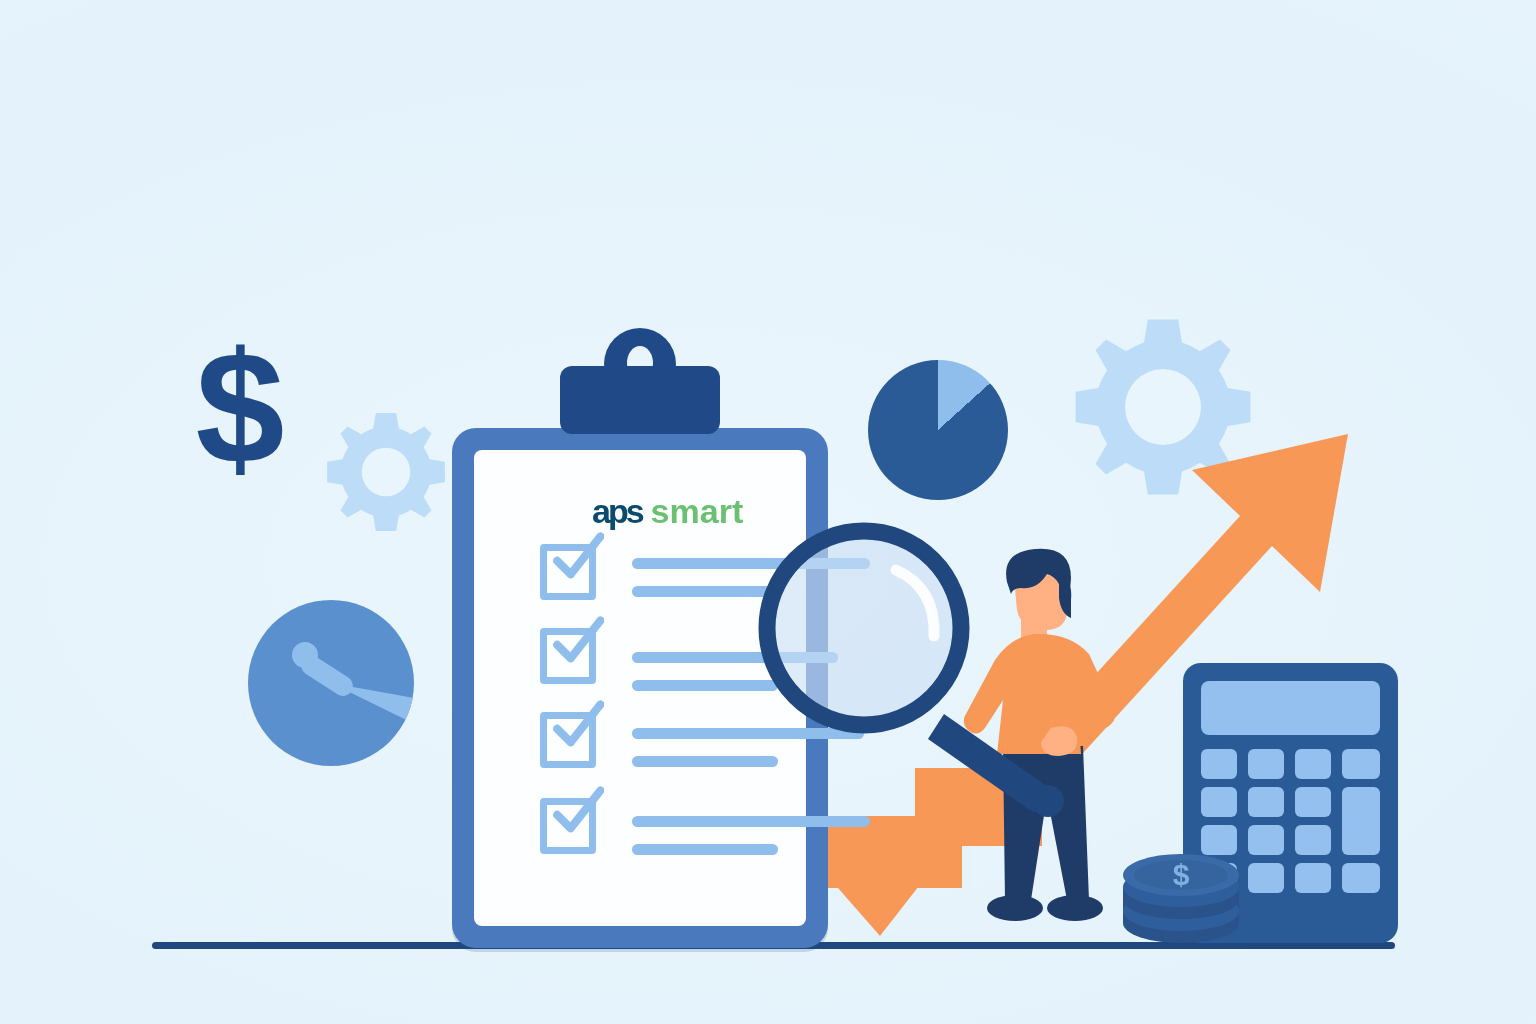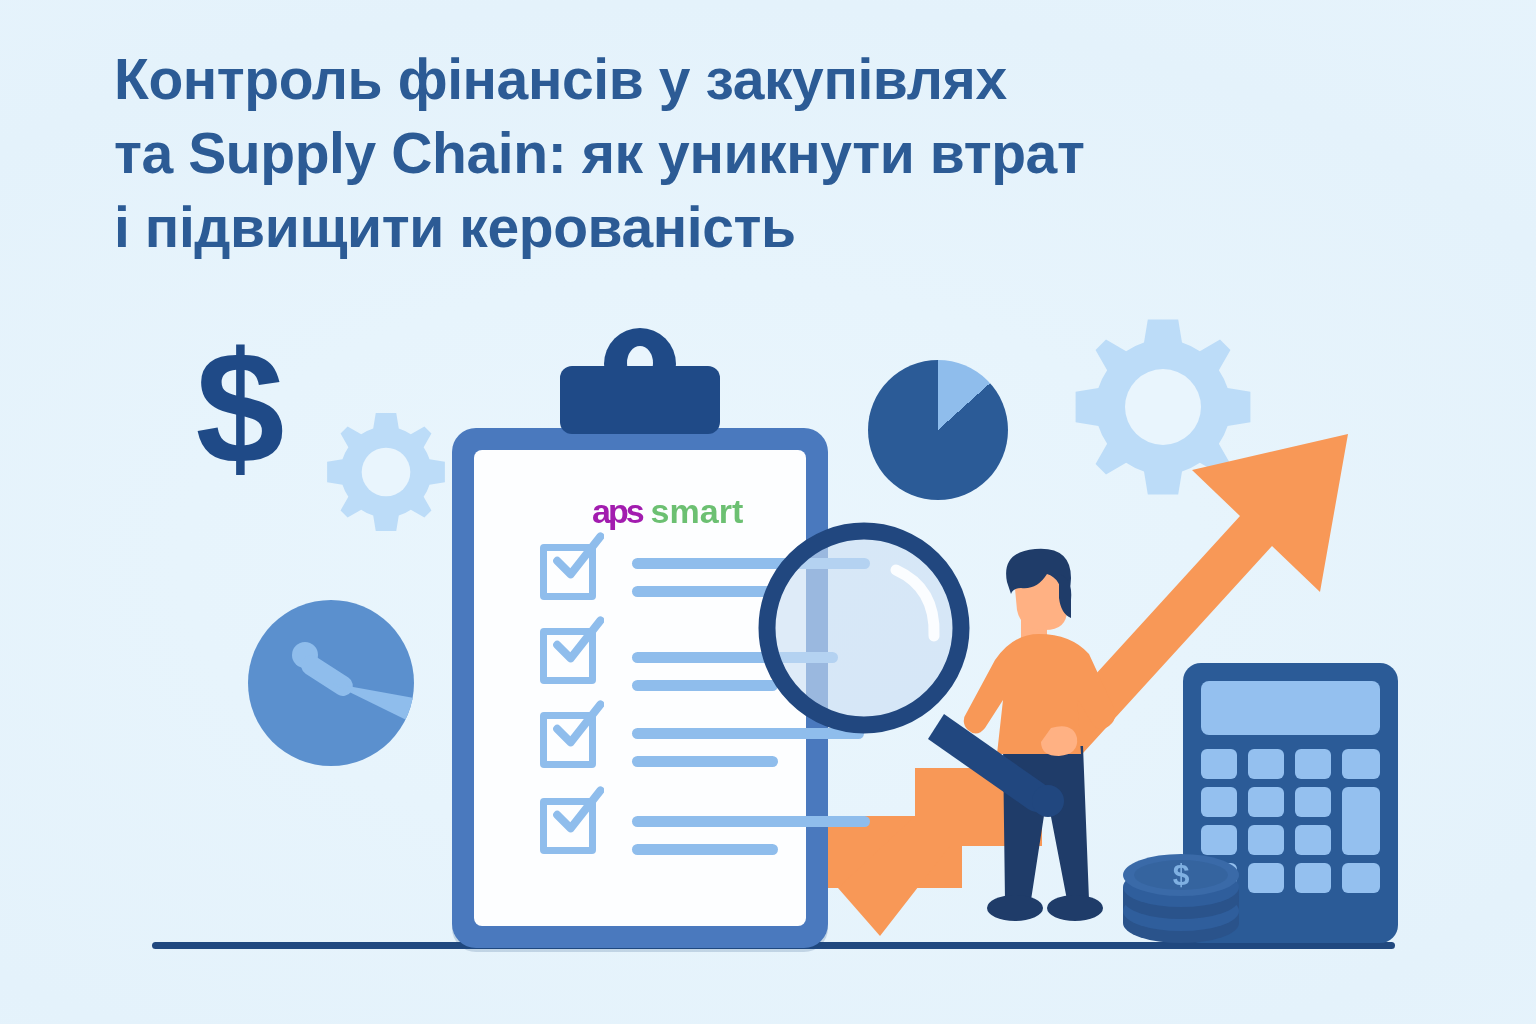--- a/index.html
+++ b/index.html
@@ -101,21 +101,21 @@
     content:"";position:absolute;left:23px;top:18px;width:26px;height:34px;border-radius:50%;
     background:#e9f5fd;
   }
 
   #logo{
     position:absolute;left:118px;top:42px;
     font-size:34px;font-weight:700;letter-spacing:-0.5px;
     color:#6cc072;white-space:nowrap;z-index:4;
   }
   #logo .mark{
-    display:inline-block;color:#a21caf;font-weight:800;letter-spacing:-3px;
+    display:inline-block;color:#0c4a6e;font-weight:800;letter-spacing:-3px;
   }
   #logo .word{display:inline-block;margin-left:9px;font-weight:700;letter-spacing:0px;}
 
   .check-row{position:absolute;left:66px;width:280px;height:92px;}
   .check-box{
     position:absolute;left:0;top:0;width:56px;height:56px;
     border:7px solid #8fbdec;border-radius:4px;box-sizing:border-box;
   }
   .check-mark{
     position:absolute;left:10px;top:-12px;width:54px;height:54px;
@@ -150,25 +150,20 @@
   }
 
   
   #coins{left:1119px;top:847px;width:125px;height:100px;z-index:18;}
 </style>
 </head>
 <body>
 
 <div id="stage">
 
-  <div id="title-block">
-    <div class="line">Контроль фінансів у закупівлях</div>
-    <div class="line">та Supply Chain: як уникнути втрат</div>
-    <div class="line">і підвищити керованість</div>
-  </div>
 
   <div class="abs" id="dollar-sign">$</div>
 
   <svg class="gear" style="left:322px;top:408px;" width="128" height="128" viewBox="0 0 100 100">
     <path fill="#bcdcf8" d="M50 4 L58 4 L60 16 Q65 17.6 69.4 20.6 L80 14.5 L85.5 20 L79.4 30.6
       Q82.4 35 84 40 L96 42 L96 58 L84 60 Q82.4 65 79.4 69.4 L85.5 80 L80 85.5 L69.4 79.4
       Q65 82.4 60 84 L58 96 L42 96 L40 84 Q35 82.4 30.6 79.4 L20 85.5 L14.5 80 L20.6 69.4
       Q17.6 65 16 60 L4 58 L4 42 L16 40 Q17.6 35 20.6 30.6 L14.5 20 L20 14.5 L30.6 20.6
       Q35 17.6 40 16 L42 4 Z"></path>
     <circle cx="50" cy="50" r="19" fill="#e9f5fd"></circle>

